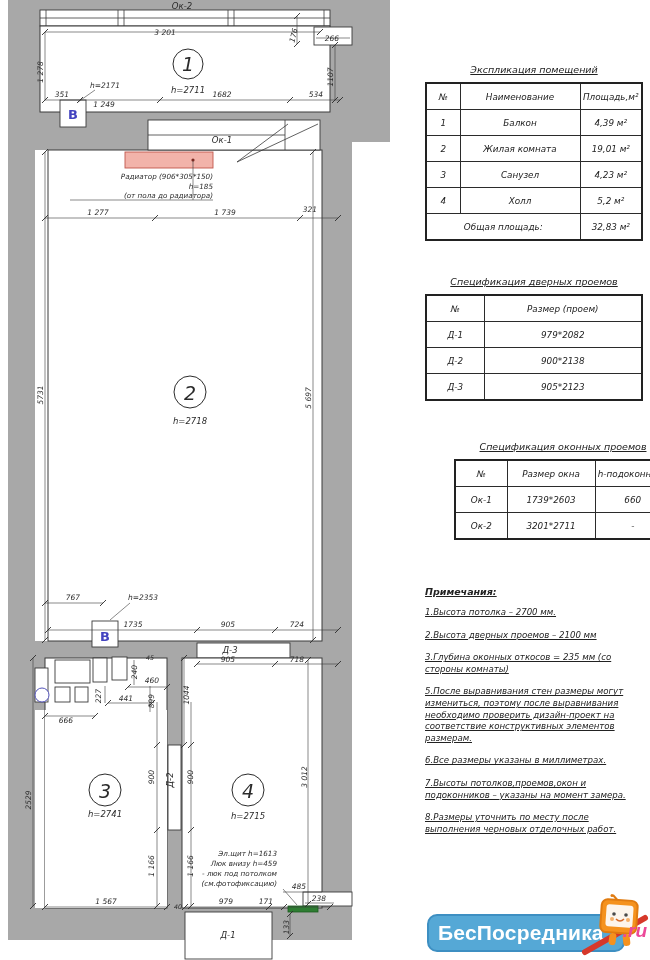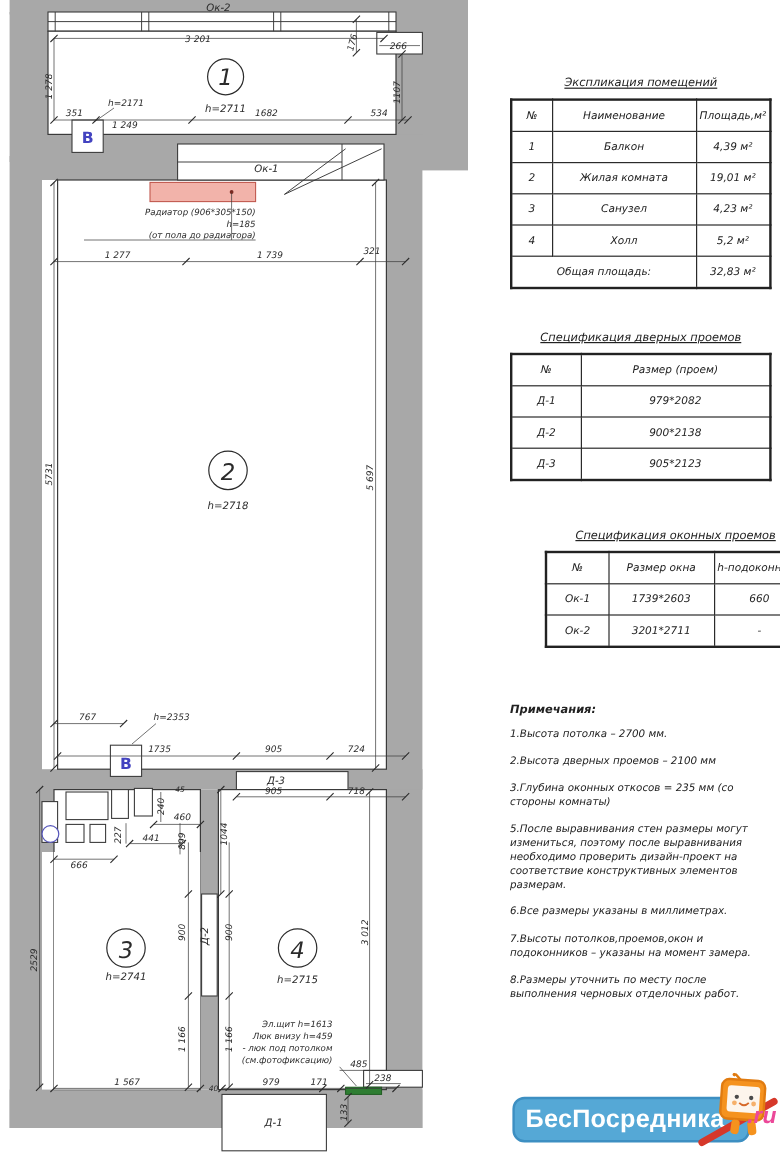--- a/index.html
+++ b/index.html
@@ -21,21 +21,21 @@
   .door{font:italic 8.5px "DejaVu Sans",sans-serif;text-anchor:middle;}
   .vent{font:bold 13px "DejaVu Sans",sans-serif;text-anchor:middle;fill:#4343c0;}
   .rightcol{position:absolute;left:425px;top:0;width:225px;height:960px;}
   .block{position:absolute;left:0;width:218px;}
   .tbl-title{font:italic 9.5px "DejaVu Sans",sans-serif;color:#222;text-align:center;
              text-decoration:underline;margin:0 0 7px 0;}
   table.spec{border-collapse:collapse;width:100%;table-layout:fixed;border:2px solid #222;}
   table.spec td,table.spec th{border:1px solid #2b2b2b;font:italic 8.8px "DejaVu Sans",sans-serif;
              color:#222;text-align:center;vertical-align:middle;height:25px;padding:0 2px;overflow:hidden;}
   table.spec th{font-style:italic;font-weight:normal;}
-  .notes p{font:italic 8.6px/1.35 "DejaVu Sans",sans-serif;color:#222;margin:0 0 11px 0;}
+  .notes p{font:italic 8.6px/1.35 "DejaVu Sans",sans-serif;color:#222;margin:0 0 11px 0;text-decoration:underline;}
   .notes .nt{font:italic 9.5px "DejaVu Sans",sans-serif;font-weight:bold;margin:0 0 10px 0;}
   .logo{position:absolute;left:2px;top:908px;width:222px;height:52px;}
   .pill{position:absolute;left:0;top:6px;width:198px;height:38px;background:#55a8d6;
         border:2px solid #3d8fc2;border-radius:10px;box-sizing:border-box;}
   .pill .brand{position:absolute;left:9px;top:5px;font:bold 21px "Liberation Sans",sans-serif;color:#ffffff;letter-spacing:0.2px;text-align:center;}
   .ru{position:absolute;right:2px;top:12px;font:bold italic 19px "Liberation Sans",sans-serif;color:#ec4899;z-index:3;}
   .mascot{position:absolute;right:-2px;top:-14px;z-index:2;}
 </style>
 </head>
 <body>

